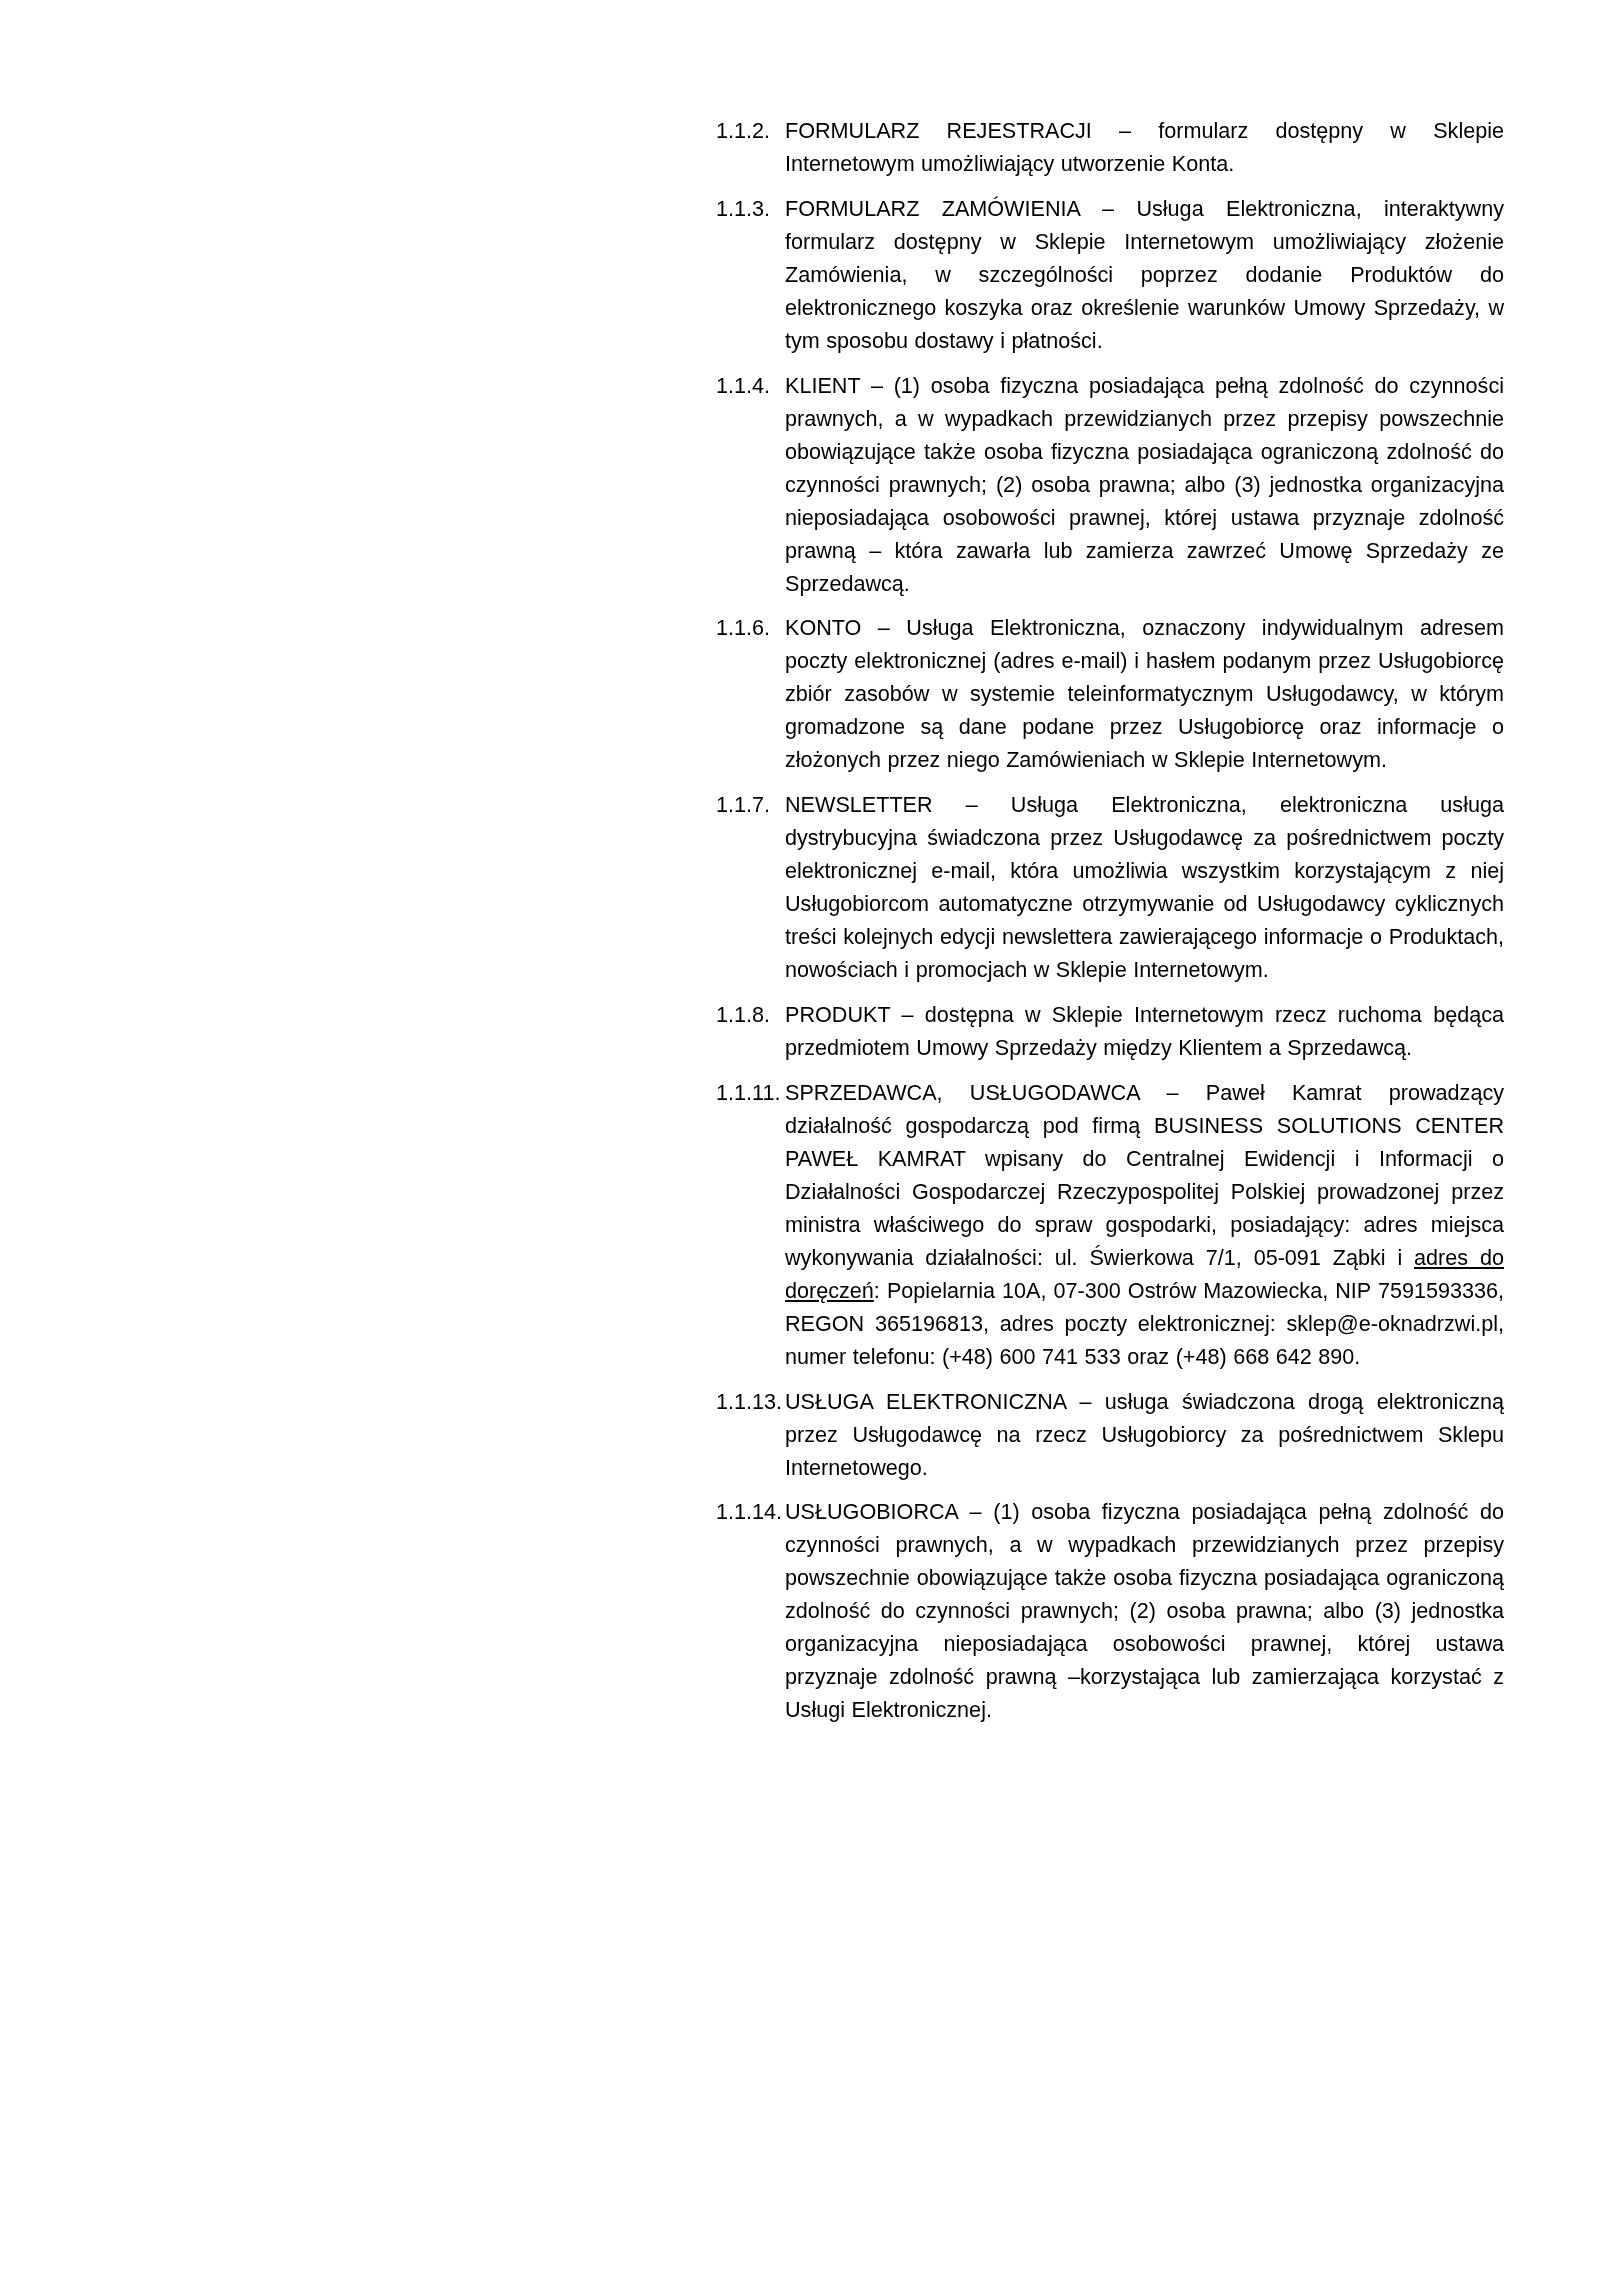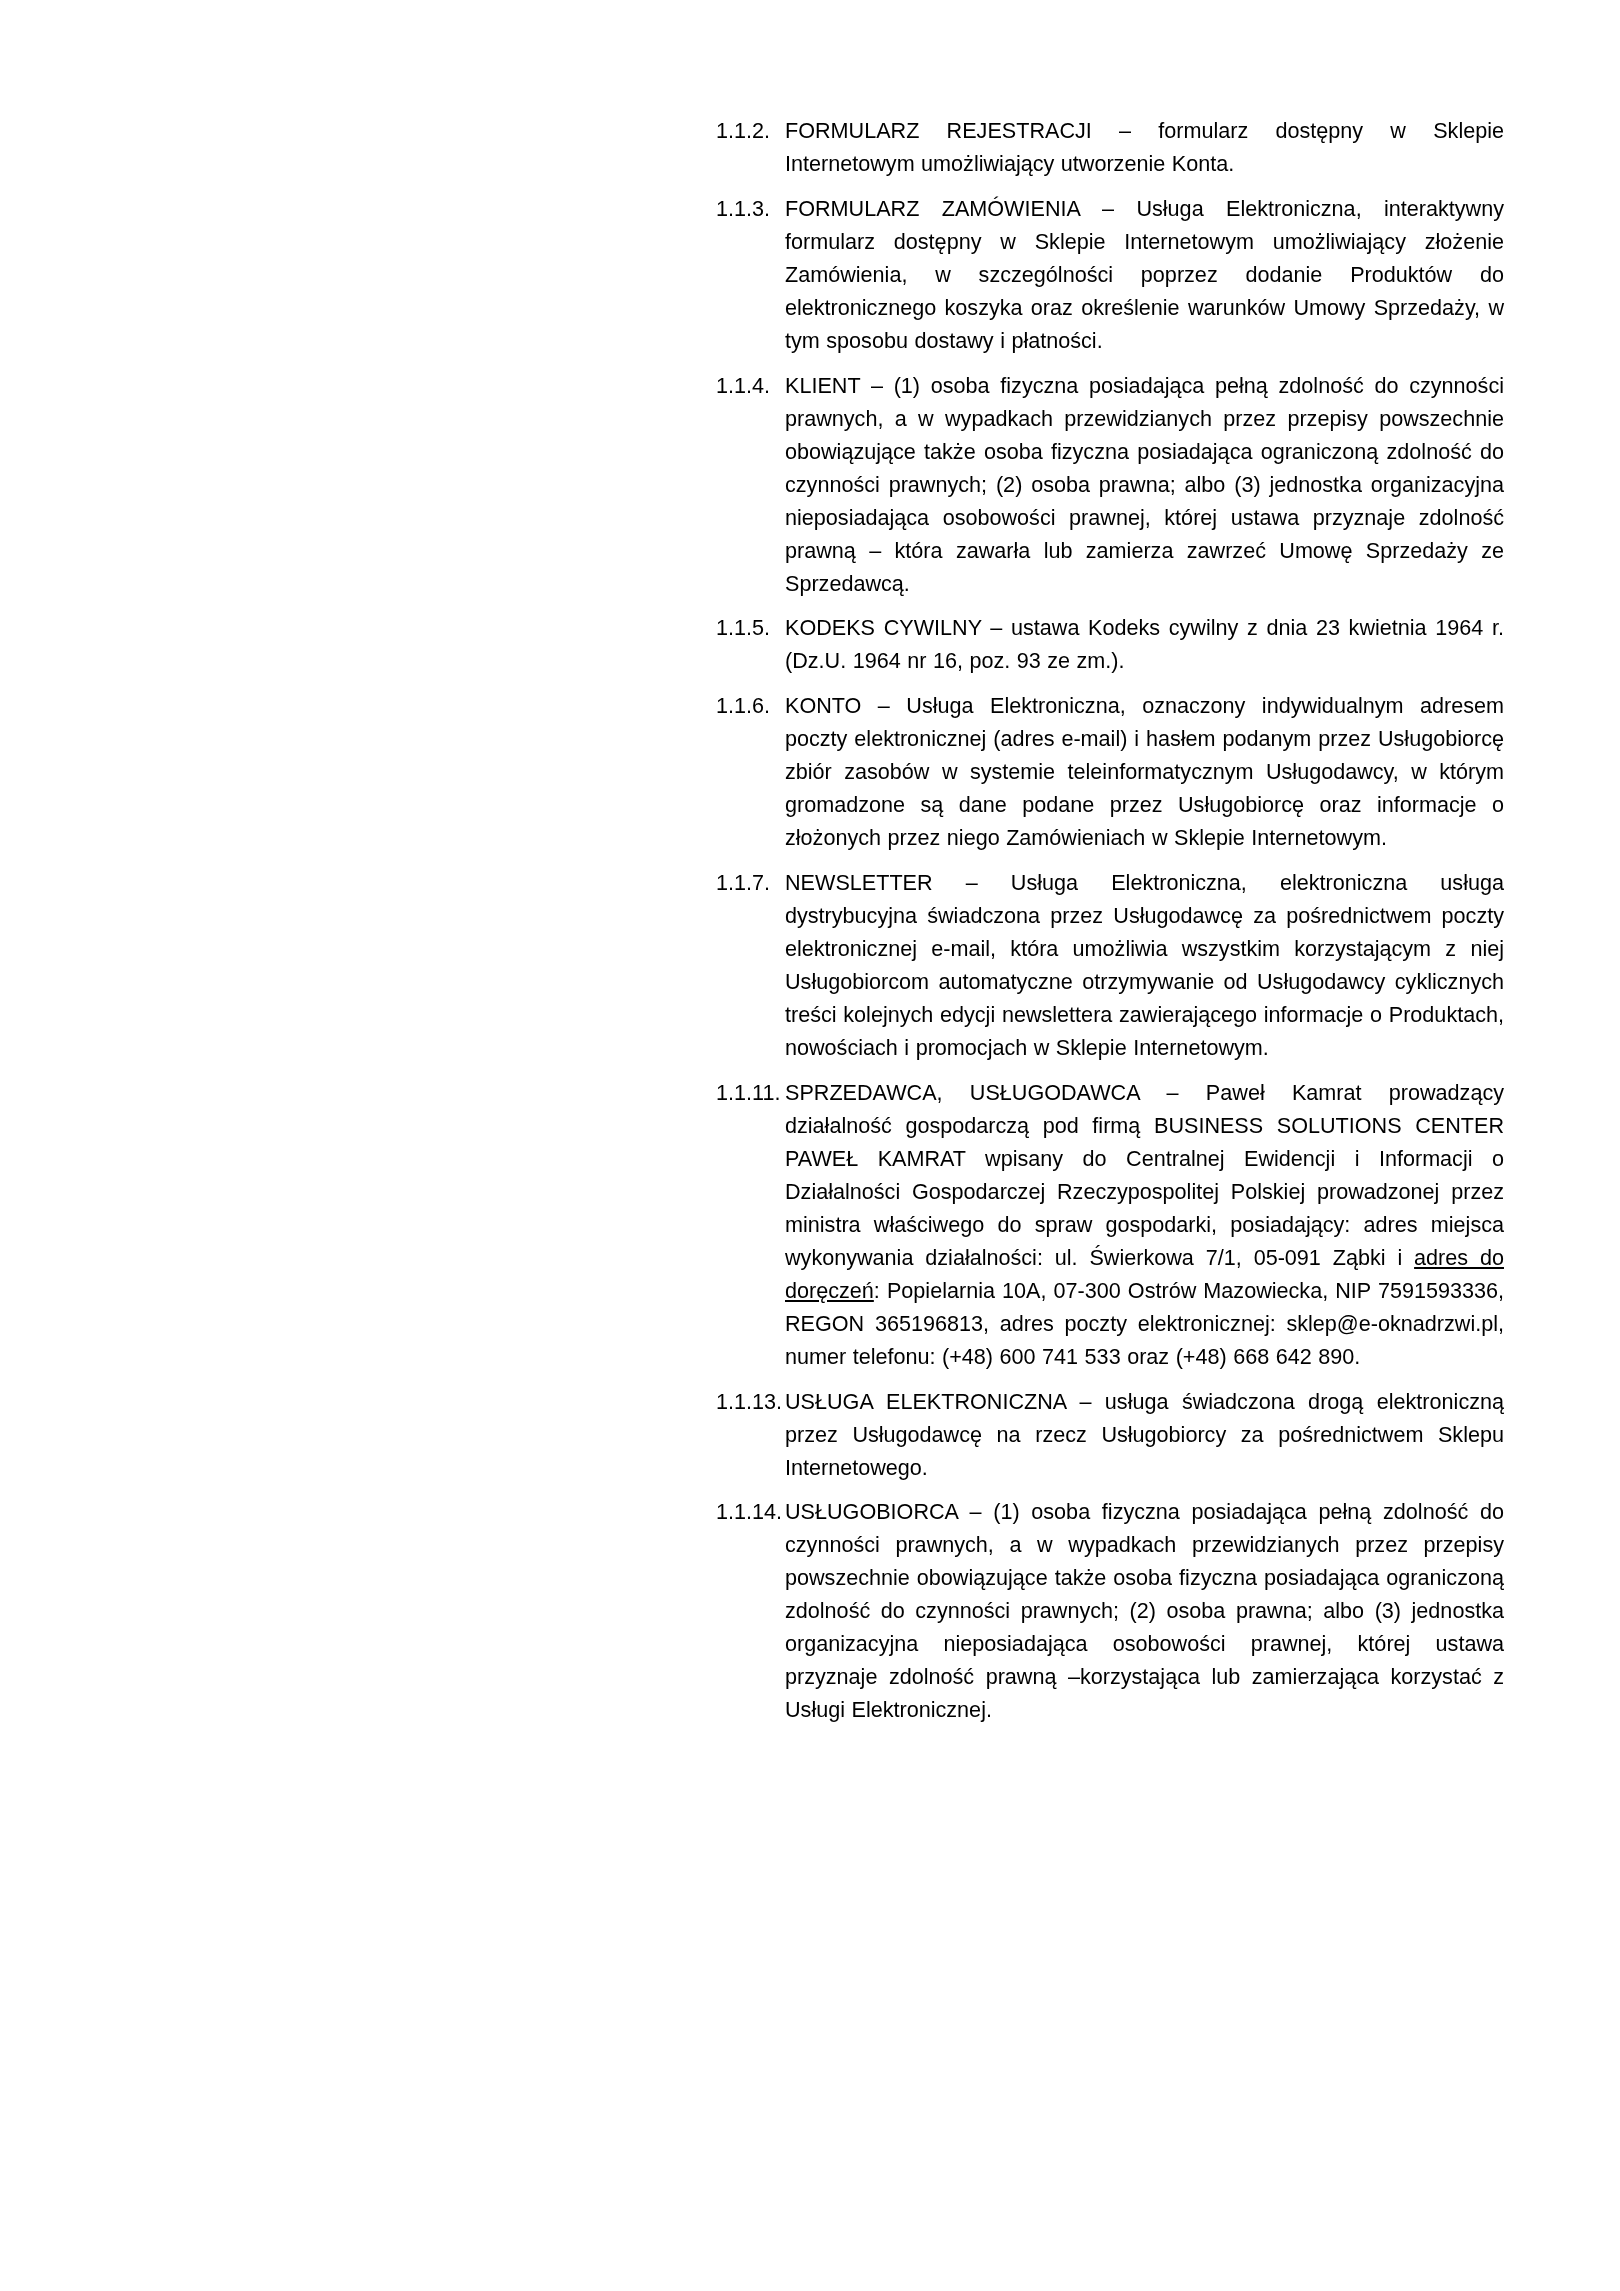--- a/index.html
+++ b/index.html
@@ -53,23 +53,23 @@
 </style>
 </head>
 <body>
 
 <div class="page">
 
   <div class="definitions">
       <p class="def-item"><span class="num">1.1.2.</span><span>FORMULARZ REJESTRACJI – formularz dostępny w Sklepie Internetowym umożliwiający utworzenie Konta.</span></p>
       <p class="def-item"><span class="num">1.1.3.</span><span>FORMULARZ ZAMÓWIENIA – Usługa Elektroniczna, interaktywny formularz dostępny w Sklepie Internetowym umożliwiający złożenie Zamówienia, w szczególności poprzez dodanie Produktów do elektronicznego koszyka oraz określenie warunków Umowy Sprzedaży, w tym sposobu dostawy i płatności.</span></p>
       <p class="def-item"><span class="num">1.1.4.</span><span>KLIENT – (1) osoba fizyczna posiadająca pełną zdolność do czynności prawnych, a w wypadkach przewidzianych przez przepisy powszechnie obowiązujące także osoba fizyczna posiadająca ograniczoną zdolność do czynności prawnych; (2) osoba prawna; albo (3) jednostka organizacyjna nieposiadająca osobowości prawnej, której ustawa przyznaje zdolność prawną – która zawarła lub zamierza zawrzeć Umowę Sprzedaży ze Sprzedawcą.</span></p>
-      <p class="def-item"><span class="num">1.1.5.</span><span>KODEKS CYWILNY – ustawa Kodeks cywilny z dnia 23 kwietnia 1964 r. (Dz.U. 1964 nr 16, poz. 93 ze zm.).</span></p>
       <p class="def-item"><span class="num">1.1.6.</span><span>KONTO – Usługa Elektroniczna, oznaczony indywidualnym adresem poczty elektronicznej (adres e-mail) i hasłem podanym przez Usługobiorcę zbiór zasobów w systemie teleinformatycznym Usługodawcy, w którym gromadzone są dane podane przez Usługobiorcę oraz informacje o złożonych przez niego Zamówieniach w Sklepie Internetowym.</span></p>
       <p class="def-item"><span class="num">1.1.7.</span><span>NEWSLETTER – Usługa Elektroniczna, elektroniczna usługa dystrybucyjna świadczona przez Usługodawcę za pośrednictwem poczty elektronicznej e-mail, która umożliwia wszystkim korzystającym z niej Usługobiorcom automatyczne otrzymywanie od Usługodawcy cyklicznych treści kolejnych edycji newslettera zawierającego informacje o Produktach, nowościach i promocjach w Sklepie Internetowym.</span></p>
+      <p class="def-item"><span class="num">1.1.8.</span><span>PRODUKT – dostępna w Sklepie Internetowym rzecz ruchoma będąca przedmiotem Umowy Sprzedaży między Klientem a Sprzedawcą.</span></p>
       <p class="def-item"><span class="num">1.1.11.</span><span>SPRZEDAWCA, USŁUGODAWCA – Paweł Kamrat prowadzący działalność gospodarczą pod firmą BUSINESS SOLUTIONS CENTER PAWEŁ KAMRAT wpisany do Centralnej Ewidencji i Informacji o Działalności Gospodarczej Rzeczypospolitej Polskiej prowadzonej przez ministra właściwego do spraw gospodarki, posiadający: adres miejsca wykonywania działalności: ul. Świerkowa 7/1, 05-091 Ząbki i </span><span class="seg-u">adres do doręczeń</span><span>: Popielarnia 10A, 07-300 Ostrów Mazowiecka, NIP 7591593336, REGON 365196813, adres poczty elektronicznej: sklep@e-oknadrzwi.pl, numer telefonu: (+48) 600 741 533 oraz (+48) 668 642 890.</span></p>
       <p class="def-item"><span class="num">1.1.13.</span><span>USŁUGA ELEKTRONICZNA – usługa świadczona drogą elektroniczną przez Usługodawcę na rzecz Usługobiorcy za pośrednictwem Sklepu Internetowego.</span></p>
       <p class="def-item"><span class="num">1.1.14.</span><span>USŁUGOBIORCA – (1) osoba fizyczna posiadająca pełną zdolność do czynności prawnych, a w wypadkach przewidzianych przez przepisy powszechnie obowiązujące także osoba fizyczna posiadająca ograniczoną zdolność do czynności prawnych; (2) osoba prawna; albo (3) jednostka organizacyjna nieposiadająca osobowości prawnej, której ustawa przyznaje zdolność prawną –korzystająca lub zamierzająca korzystać z Usługi Elektronicznej.</span></p>
     </div>
 
   <div class="page-footer"><span>Strona </span><span class="bold">2</span><span> z </span><span class="bold">10</span></div>
 
 </div>
 
 

